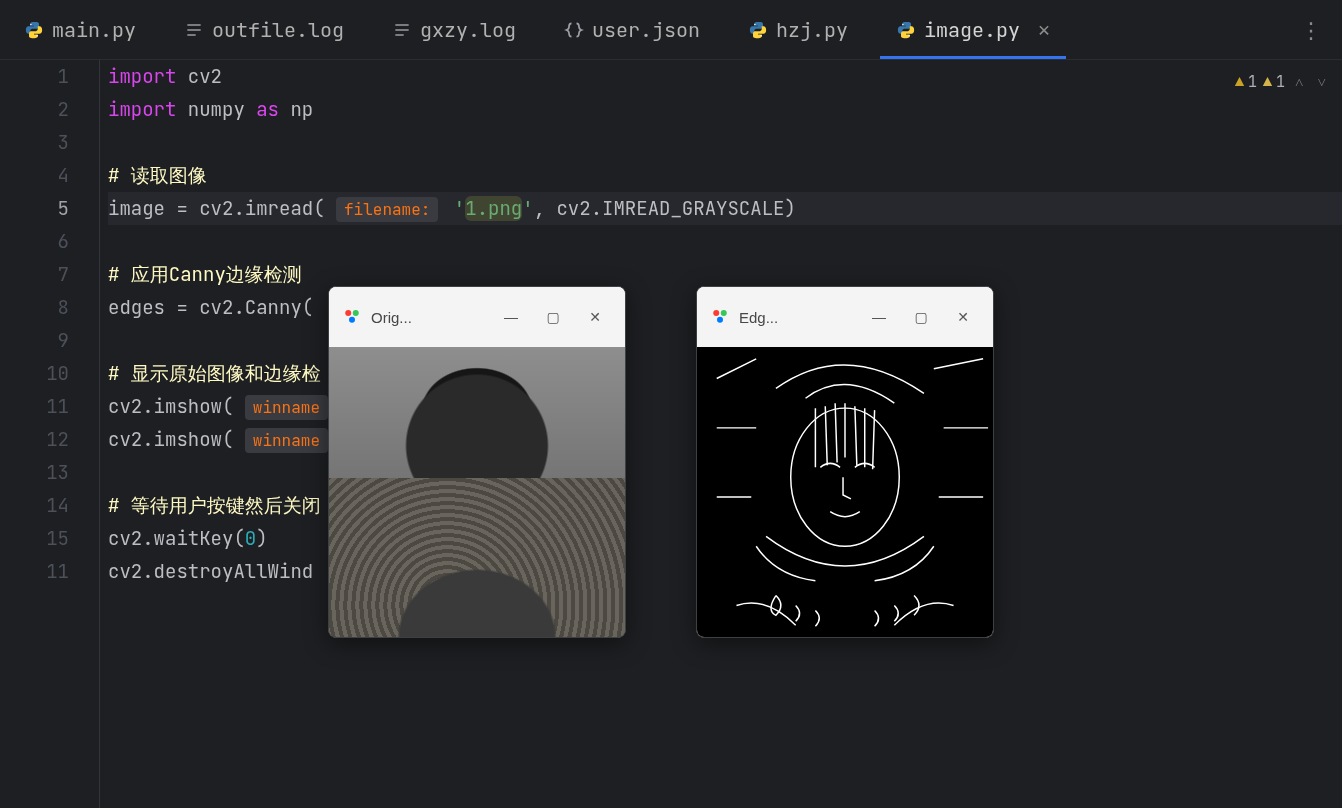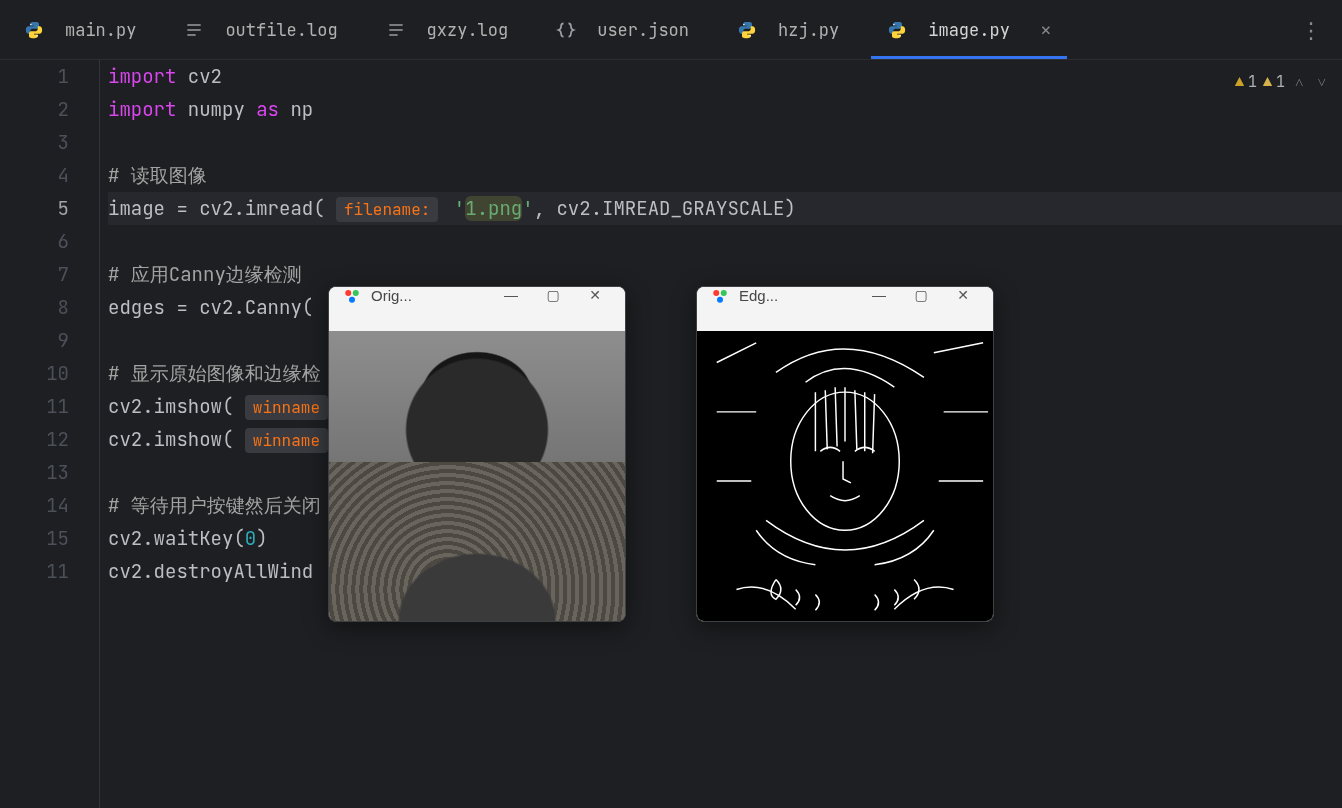--- a/index.html
+++ b/index.html
@@ -20,23 +20,23 @@
       align-items: center;
       height: 60px;
       border-bottom: 1px solid #2b2d30;
       position: relative;
     }
     .tab {
       display: flex;
       align-items: center;
       height: 100%;
       padding: 0 24px;
-      gap: 21px;
+      gap: 8px;
       color: #b1b1b1;
-      font-size: 17px;
+      font-size: 20px;
       cursor: pointer;
       position: relative;
     }
     .tab.active {
       color: #d4d4d4;
     }
     .tab.active::after {
       content: "";
       position: absolute;
       left: 8px; right: 8px; bottom: 0;
@@ -84,21 +84,21 @@
       border-right: 1px solid #313438;
     }
     .gutter div { height: 33px; line-height: 33px; }
     .gutter .current { color: #a0a3a8; }
 
     .code { flex: 1; padding-left: 8px; position: relative; }
     .line { height: 33px; line-height: 33px; white-space: pre; }
     .line.current { background: #26282e; }
 
     .kw   { color: #d946ef; }
-    .cmt  { color: #a3a3a3; }
+    .cmt  { color: #fef9c3; }
     .str  { color: #6aab73; }
     .num  { color: #2aacb8; }
     .ident{ color: #bcbec4; }
     .hint {
       background: #393b40;
       color: #f97316;
       border-radius: 4px;
       padding: 2px 8px;
       font-size: 16px;
       margin-right: 4px;
@@ -109,22 +109,23 @@
     .imgwin {
       position: absolute;
       width: 298px;
       border-radius: 8px;
       box-shadow: 0 6px 24px rgba(0,0,0,.45);
       overflow: hidden;
       background: #fafafa;
       border: 1px solid #3e4044;
     }
     .imgwin .titlebar {
-      height: 44px;
-      display: flex;
+      height: 60px;
+      display: flex;
+      align-items: center;
       padding: 0 14px;
       gap: 10px;
       background: #f4f4f4;
       color: #474747;
       font-family: -apple-system, "Segoe UI", sans-serif;
       font-size: 15px;
     }
     .titlebar .app-icon svg { width: 18px; height: 18px; }
     .titlebar .title { flex: 0 0 auto; white-space: nowrap; overflow: hidden; text-overflow: ellipsis; max-width: 60px; }
     .titlebar .spacer { flex: 1; }

